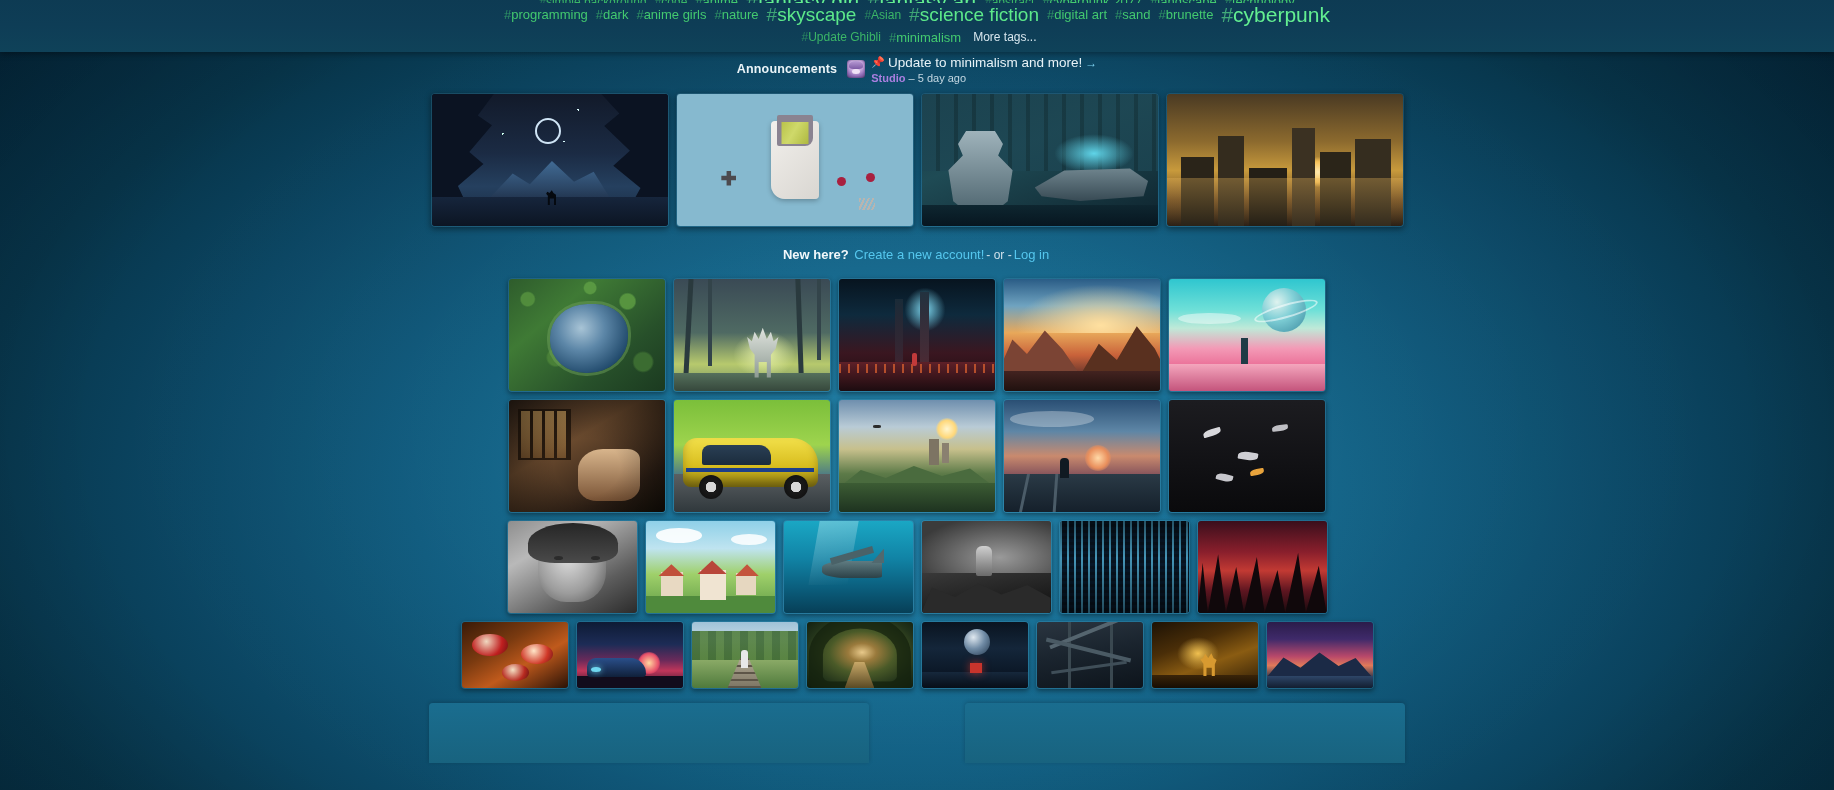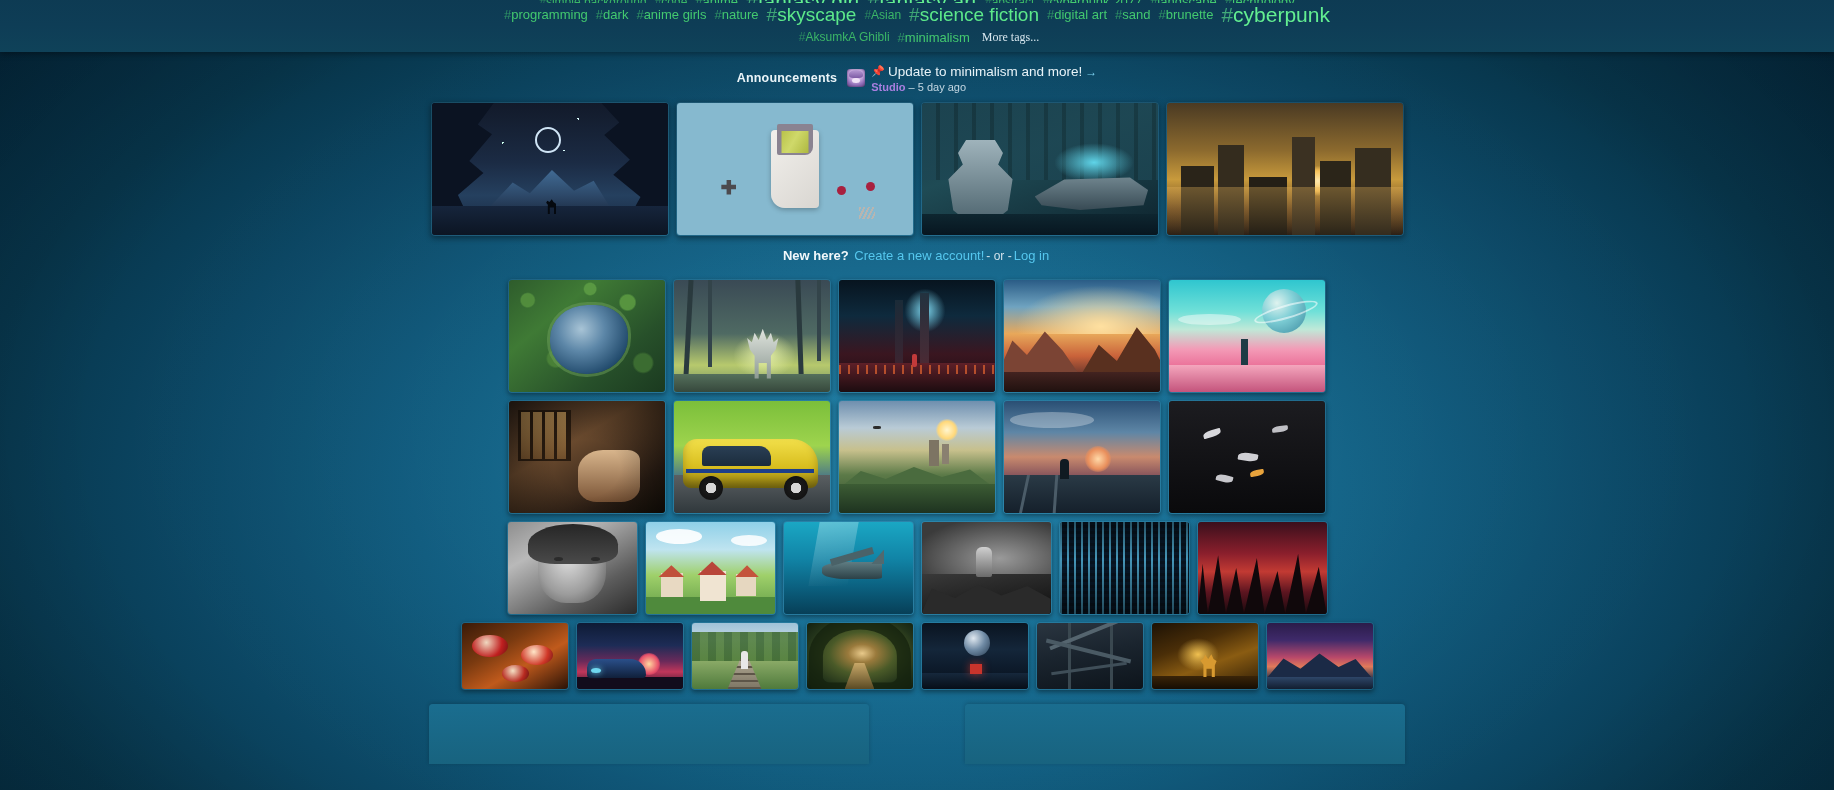--- a/index.html
+++ b/index.html
@@ -46,28 +46,27 @@
   .tag .h { opacity: 0.62; }
   .tag.s2 { font-size: 12px; color: #3bb667; }
   .tag.s3 { font-size: 13px; color: #43c96f; }
   .tag.s5 { font-size: 19px; color: #5ce88a; }
   .tag.s6 { font-size: 21px; color: #63ef91; }
   .moretags {
     display: inline-block;
     color: #d7e6ee; font-size: 12px;
     text-decoration: none; margin-left: 8px;
     vertical-align: middle;
-    font-family: Liberation Serif, serif;
   }
 
   
   .announcements {
     display: flex; align-items: center; justify-content: center;
     gap: 10px;
-    margin-top: 11px;
+    margin-top: 2px;
     height: 30px;
   }
   .ann-label {
     font-size: 12.5px; font-weight: bold; color: #eaf4f8;
     letter-spacing: .2px;
   }
   .ann-body { display: flex; align-items: center; gap: 6px; }
   .ann-avatar {
     width: 18px; height: 18px; border-radius: 3px;
     background:
@@ -103,21 +102,21 @@
     width: 238px; height: 134px;
     border-radius: 4px;
     overflow: hidden;
     position: relative;
     box-shadow: 0 2px 6px rgba(0,0,0,.45);
     border: 1px solid rgba(255,255,255,.06);
   }
 
   
   .newhere {
-    text-align: center; margin-top: 12px; height: 20px;
+    text-align: center; margin-top: 20px; height: 20px;
     font-size: 13px; color: #dcebf2;
   }
   .newhere b { color: #f2f8fb; }
   .newhere a { color: #55c7ee; text-decoration: none; margin: 0 2px; }
   .newhere .sep { color: #cfe1ea; font-size: 12px; }
 
   
   .grid { margin-top: 11px; }
   .grow {
     display: flex; justify-content: center; gap: 7px;
@@ -453,21 +452,21 @@
 </style>
 </head>
 <body>
 
 <div class="page">
 
   <div class="tagcloud">
     <div class="tagrow r1"><a class="tag s2"><span class="h">#</span><span>simple background</span></a><a class="tag s2"><span class="h">#</span><span>code</span></a><a class="tag s3"><span class="h">#</span><span>anime</span></a><a class="tag s6"><span class="h">#</span><span>fantasy girl</span></a><a class="tag s6"><span class="h">#</span><span>fantasy art</span></a><a class="tag s2"><span class="h">#</span><span>abstract</span></a><a class="tag s3"><span class="h">#</span><span>cyberpunk 2077</span></a><a class="tag s3"><span class="h">#</span><span>landscape</span></a><a class="tag s3"><span class="h">#</span><span>technology</span></a></div>
     <div class="tagrow r2"><a class="tag s3"><span class="h">#</span><span>programming</span></a><a class="tag s3"><span class="h">#</span><span>dark</span></a><a class="tag s3"><span class="h">#</span><span>anime girls</span></a><a class="tag s3"><span class="h">#</span><span>nature</span></a><a class="tag s5"><span class="h">#</span><span>skyscape</span></a><a class="tag s2"><span class="h">#</span><span>Asian</span></a><a class="tag s5"><span class="h">#</span><span>science fiction</span></a><a class="tag s3"><span class="h">#</span><span>digital art</span></a><a class="tag s3"><span class="h">#</span><span>sand</span></a><a class="tag s3"><span class="h">#</span><span>brunette</span></a><a class="tag s6"><span class="h">#</span><span>cyberpunk</span></a></div>
     <div class="tagrow r3">
-      <a class="tag s2"><span class="h">#</span><span>AksumkA Ghibli</span></a><a class="tag s3"><span class="h">#</span><span>minimalism</span></a><a class="moretags">More tags...</a>
+      <a class="tag s2"><span class="h">#</span><span>Update Ghibli</span></a><a class="tag s3"><span class="h">#</span><span>minimalism</span></a><a class="moretags">More tags...</a>
     </div>
   </div>
 
   <div class="announcements">
     <div class="ann-label">Announcements</div>
     <div class="ann-body">
       <div class="ann-avatar"></div>
       <div class="ann-text">
         <a class="ann-title">
           <span class="pin-icon">📌</span>

